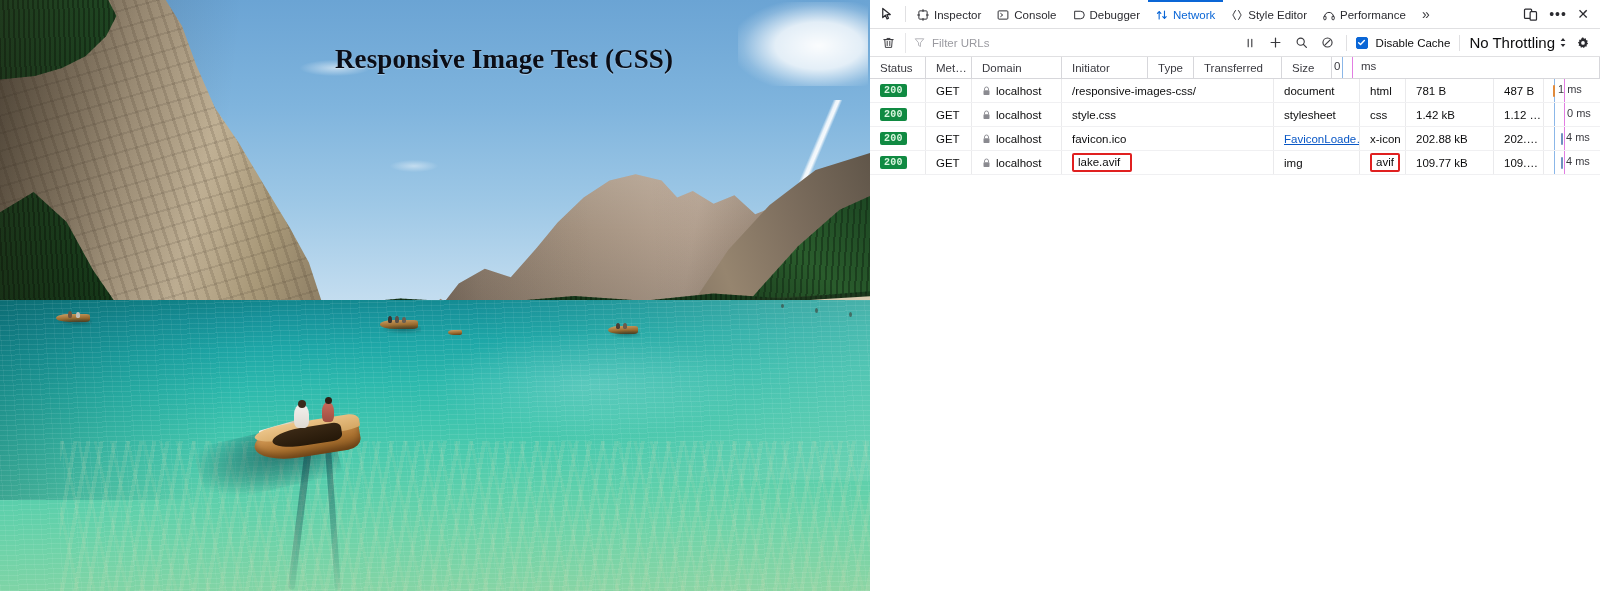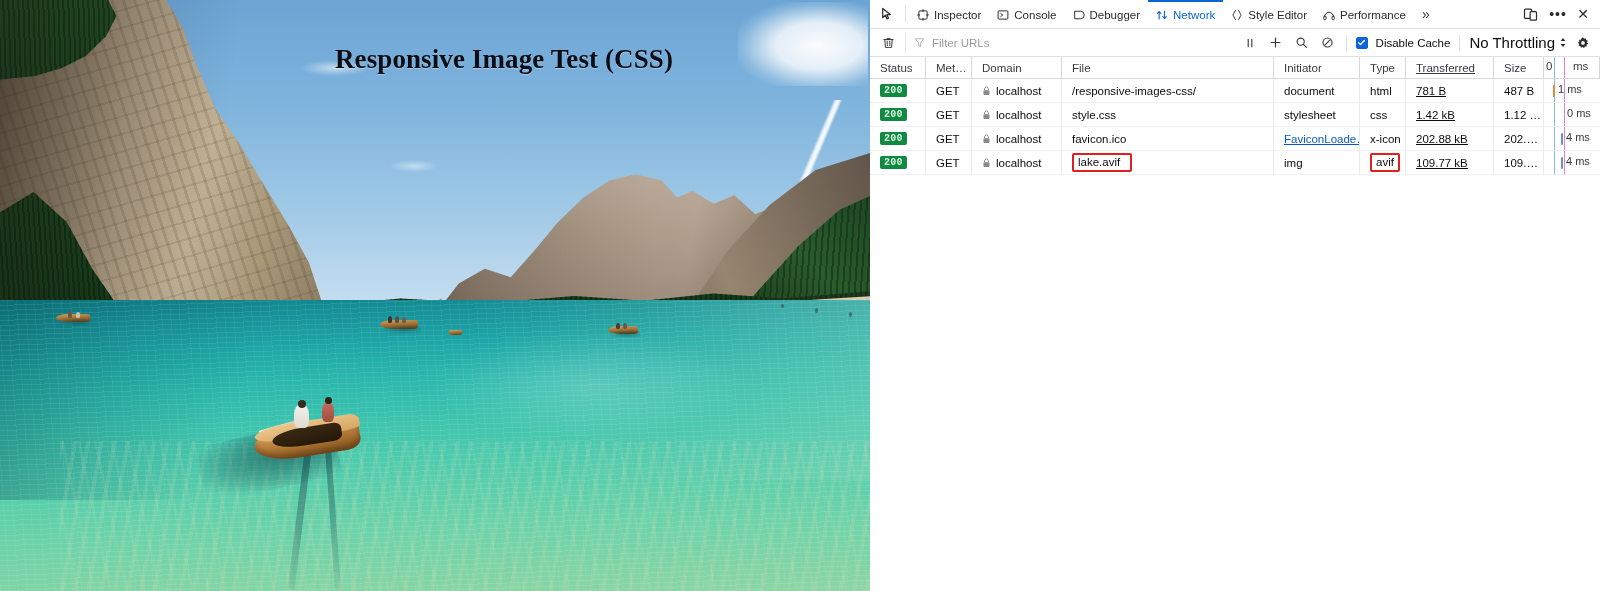--- a/index.html
+++ b/index.html
@@ -390,21 +390,21 @@
     font-size: 11.5px;
   }
   .c { padding: 0 10px; overflow: hidden; white-space: nowrap; text-overflow: ellipsis; border-right: 1px solid #eaeaec; height: 100%; display: flex; align-items: center; }
   .net-head .c { border-right: 1px solid #d7d7db; }
   .col-status { width: 56px; flex: 0 0 56px; justify-content: flex-start; }
   .col-method { width: 46px; flex: 0 0 46px; }
   .col-domain { width: 90px; flex: 0 0 90px; gap: 5px; }
   .col-file   { width: 212px; flex: 0 0 212px; }
   .col-init   { width: 86px; flex: 0 0 86px; }
   .col-type   { width: 46px; flex: 0 0 46px; }
-  .col-trans  { width: 88px; flex: 0 0 88px; text-decoration: underline; }
+  .col-trans  { width: 88px; flex: 0 0 88px; }
   .col-size   { width: 50px; flex: 0 0 50px; }
   .col-wf     { flex: 1 1 auto; position: relative; border-right: none; padding: 0; }
 
   .status-badge {
     display: inline-block;
     background: #108a42; color: #d8f5de;
     font-family: "Liberation Mono", monospace;
     font-size: 10px; font-weight: bold;
     line-height: 13px;
     padding: 0 4px; border-radius: 2px;
@@ -666,21 +666,20 @@
       </div>
     </div>
 
 
     <div class="dt-table">
 
       <div class="net-row net-head">
         <div class="c col-status">Status</div>
         <div class="c col-method">Met…</div>
         <div class="c col-domain">Domain</div>
-        <div class="c col-file">File</div>
         <div class="c col-init">Initiator</div>
         <div class="c col-type">Type</div>
         <div class="c col-trans">Transferred</div>
         <div class="c col-size">Size</div>
         <div class="c col-wf">
           <div class="wf-inner">
             <div class="wf-dcl" style="left:10px;"></div>
             <div class="wf-load" style="left:20px;"></div>
             <span class="wf-head-label" style="left:2px;">0</span>
             <span class="wf-head-label" style="left:29px;">ms</span>

